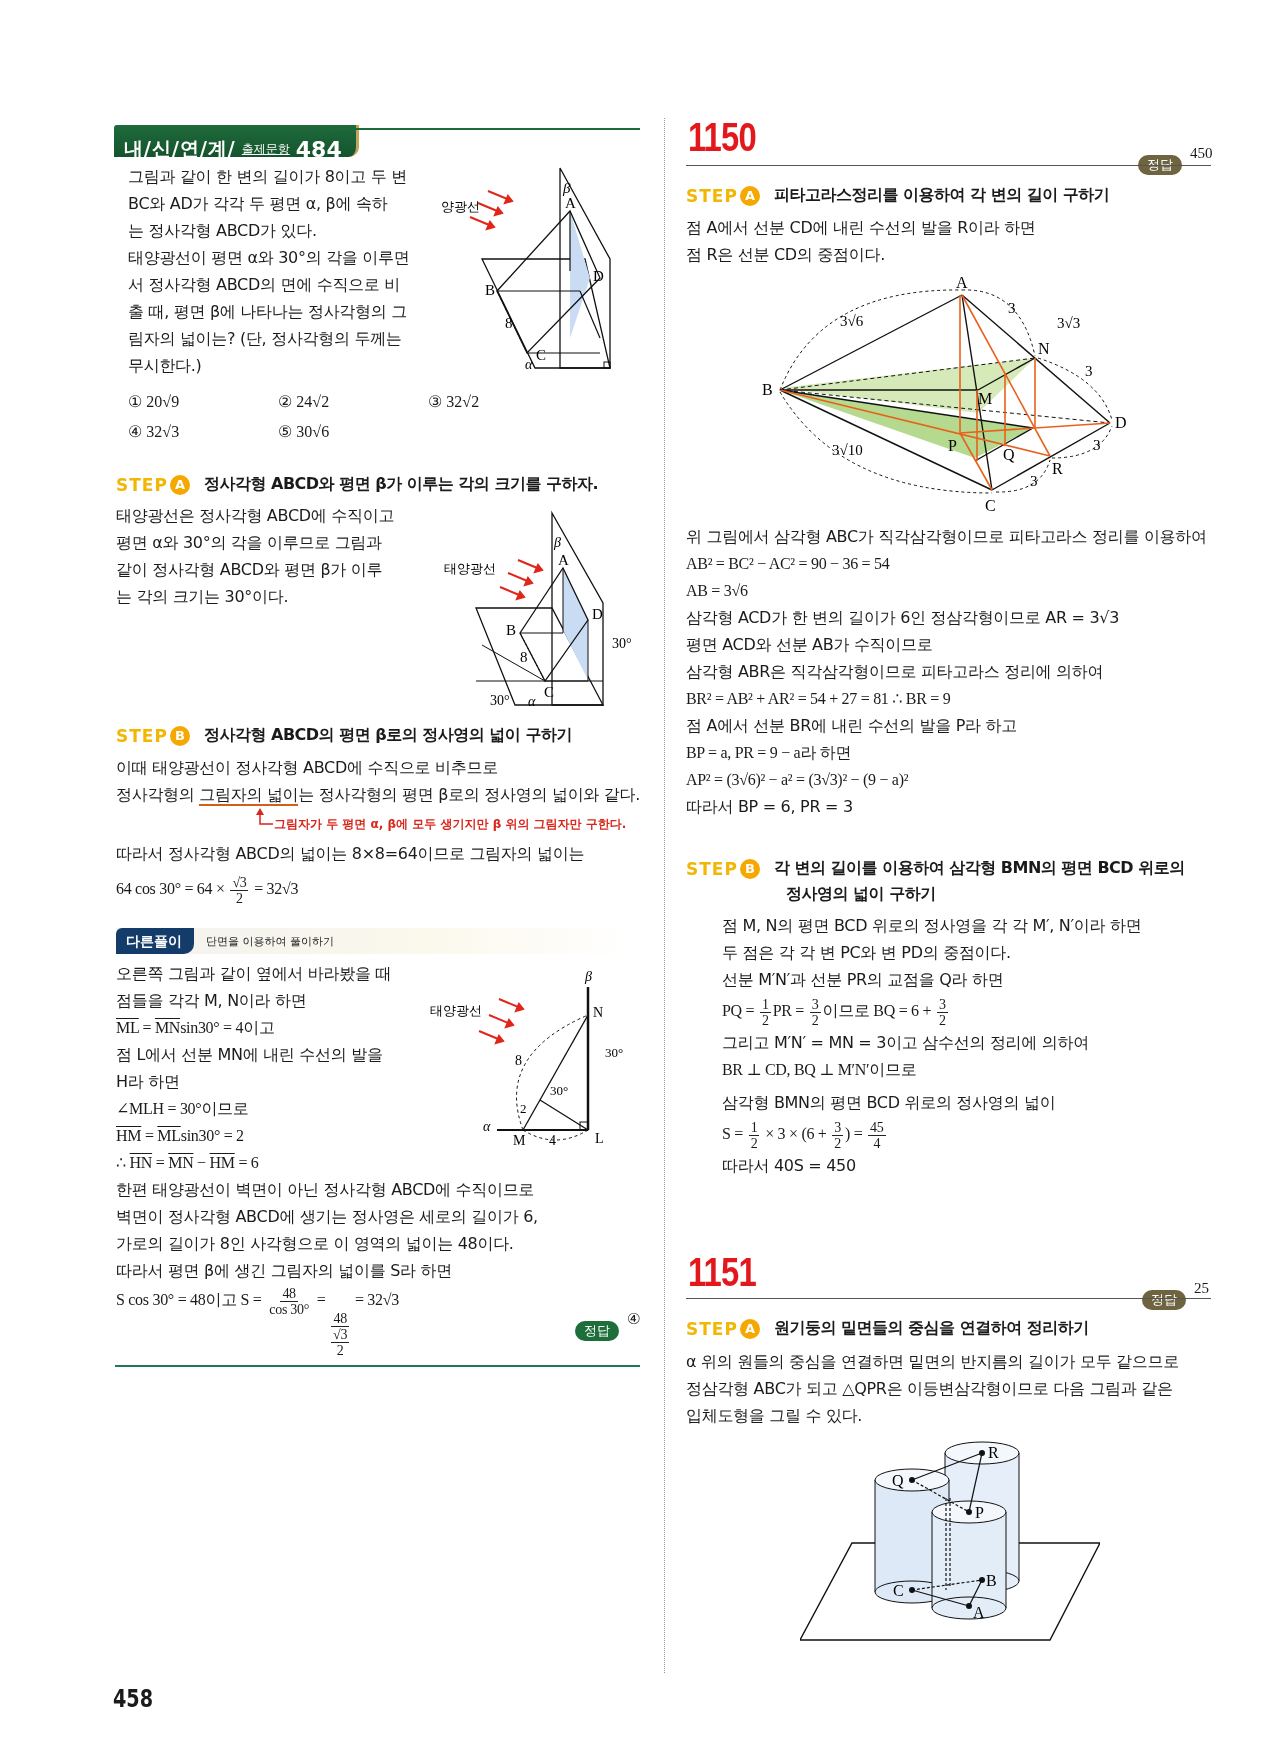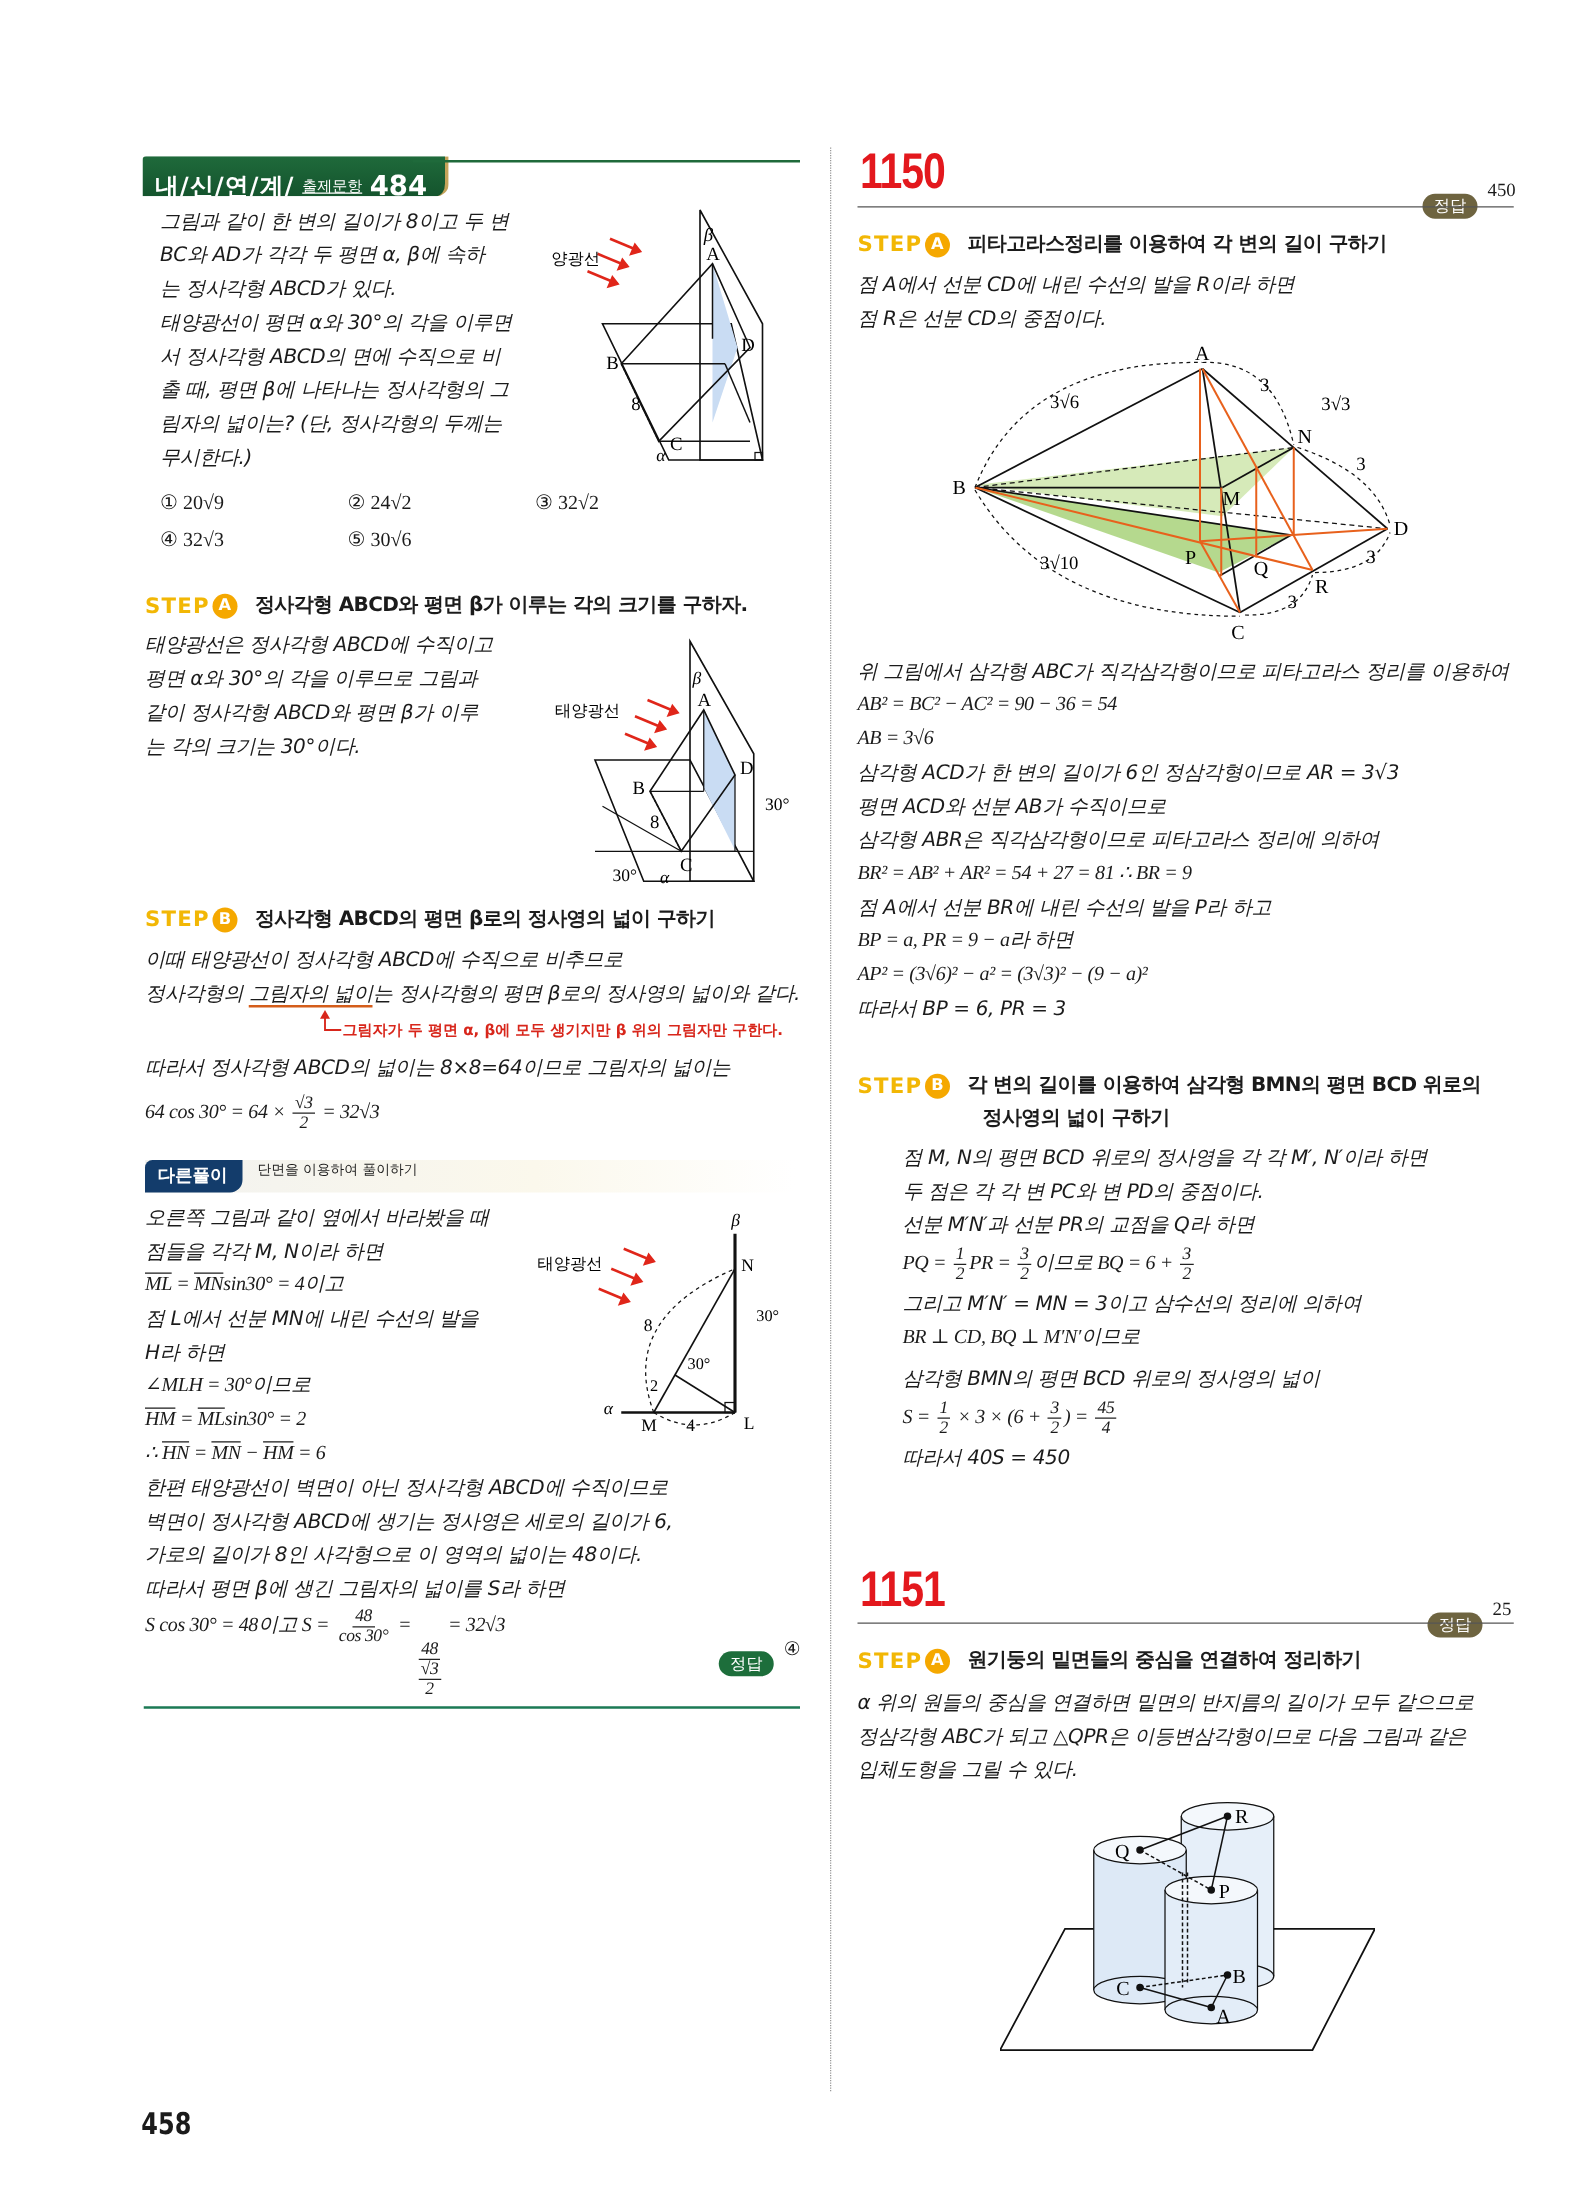--- a/index.html
+++ b/index.html
@@ -1,20 +1,20 @@
 <!DOCTYPE html>
 <html><head>
 <meta charset="utf-8">
 <style>
   * { box-sizing: border-box; margin: 0; padding: 0; }
   html, body { width: 1274px; height: 1762px; background: #ffffff; overflow: hidden; }
   body { position: relative; font-family: "DejaVu Sans", "Liberation Sans", sans-serif; color: #1b1b1b; }
   .serif { font-family: "Liberation Serif", "DejaVu Serif", serif; }
   .col { position: absolute; }
-  .line { font-size: 16px; line-height: 27px; white-space: nowrap; letter-spacing: -0.3px; font-style: italic; }
+  .line { font-size: 16px; line-height: 27px; white-space: nowrap; letter-spacing: -0.3px; }
   .ov { text-decoration: overline; }
   .frac { display: inline-flex; flex-direction: column; align-items: center; vertical-align: middle; font-size: 14px; line-height: 15px; margin: 0 2px; }
   .frac .n { border-bottom: 1px solid #222; padding: 0 2px; }
   .frac .d { padding: 0 2px; }
 
   
   .banner { position: absolute; left: 114px; top: 124px; height: 34px; display: flex; align-items: center; }
   .banner-box { background: linear-gradient(180deg,#1f6a3b,#14542d); color: #fff; height: 32px; padding: 16px 14px 0 10px; display: flex; align-items: center; gap: 6px; border-radius: 3px 0 10px 0; border-right: 3px solid #c4a35a; }
   .banner-box .b1 { font-size: 19px; font-weight: bold; letter-spacing: 1px; }
   .banner-box .b2 { font-size: 12px; text-decoration: underline; }
@@ -25,21 +25,21 @@
   .choice { position: absolute; white-space: nowrap; }
 
   .step { position: absolute; display: flex; align-items: center; white-space: nowrap; }
   .step-tag { color: #f2b705; font-size: 17px; letter-spacing: 1px; font-weight: bold; }
   .step-circle { display: inline-block; width: 20px; height: 20px; border-radius: 50%; background: #f5a800; color: #fff; font-size: 13px; font-weight: bold; text-align: center; line-height: 20px; margin-left: 2px; }
   .step-title { font-size: 16px; font-weight: bold; margin-left: 14px; letter-spacing: -0.5px; }
 
   .note-red { position: absolute; color: #d8261b; font-size: 12px; font-weight: bold; white-space: nowrap; }
   .underline-orange { border-bottom: 2px solid #d45d1a; }
 
-  .alt-bar { position: absolute; left: 116px; top: 928px; width: 520px; height: 26px; display: flex; background: linear-gradient(90deg,#f2f2ef 0%,#fbf8ec 60%,#ffffff 100%); }
+  .alt-bar { position: absolute; left: 116px; top: 928px; width: 520px; height: 26px; display: flex; align-items: center; background: linear-gradient(90deg,#f2f2ef 0%,#fbf8ec 60%,#ffffff 100%); }
   .alt-tag { background: #133c6b; color: #fff; font-size: 14px; font-weight: bold; height: 26px; line-height: 26px; padding: 0 12px 0 10px; border-radius: 6px 0 10px 0; }
   .alt-title { font-size: 11px; margin-left: 12px; }
 
   .answer-pill { display: inline-block; border-radius: 10px; color: #fff; font-size: 13px; padding: 1px 9px; margin-top: 24px; }
   .green-pill { background: #1d6e3b; }
   .olive-pill { background: #6e6440; }
 
   .hr-green { position: absolute; height: 2px; background: #1c7a55; }
   .hr-gray { position: absolute; height: 1px; background: #555; }
   .vdiv { position: absolute; left: 664px; top: 118px; width: 0; height: 1555px; border-left: 1px dotted #999; }

